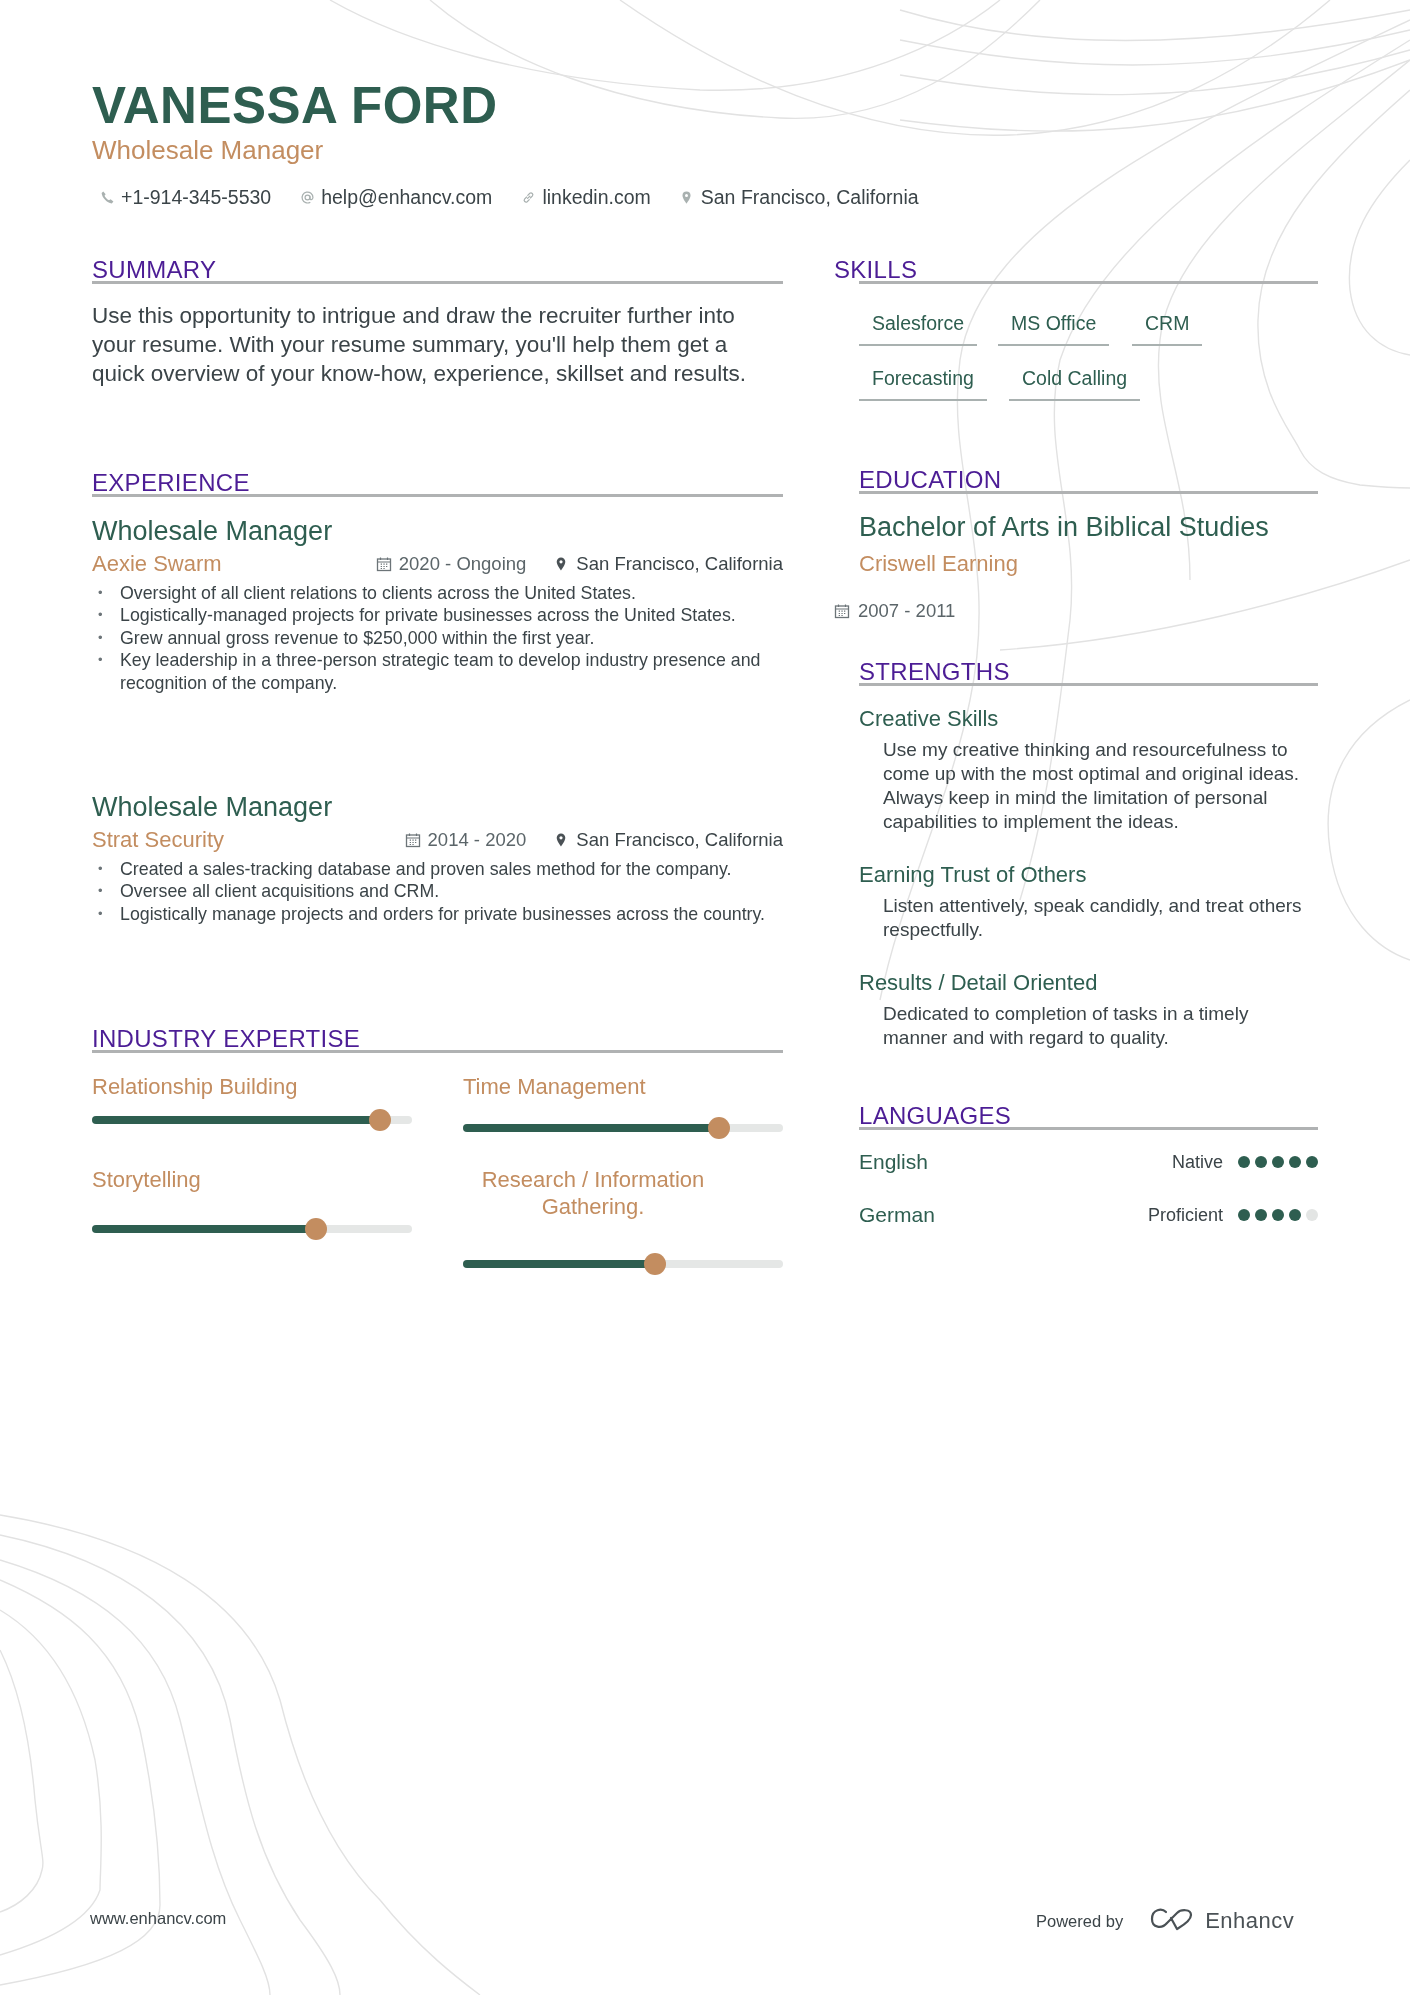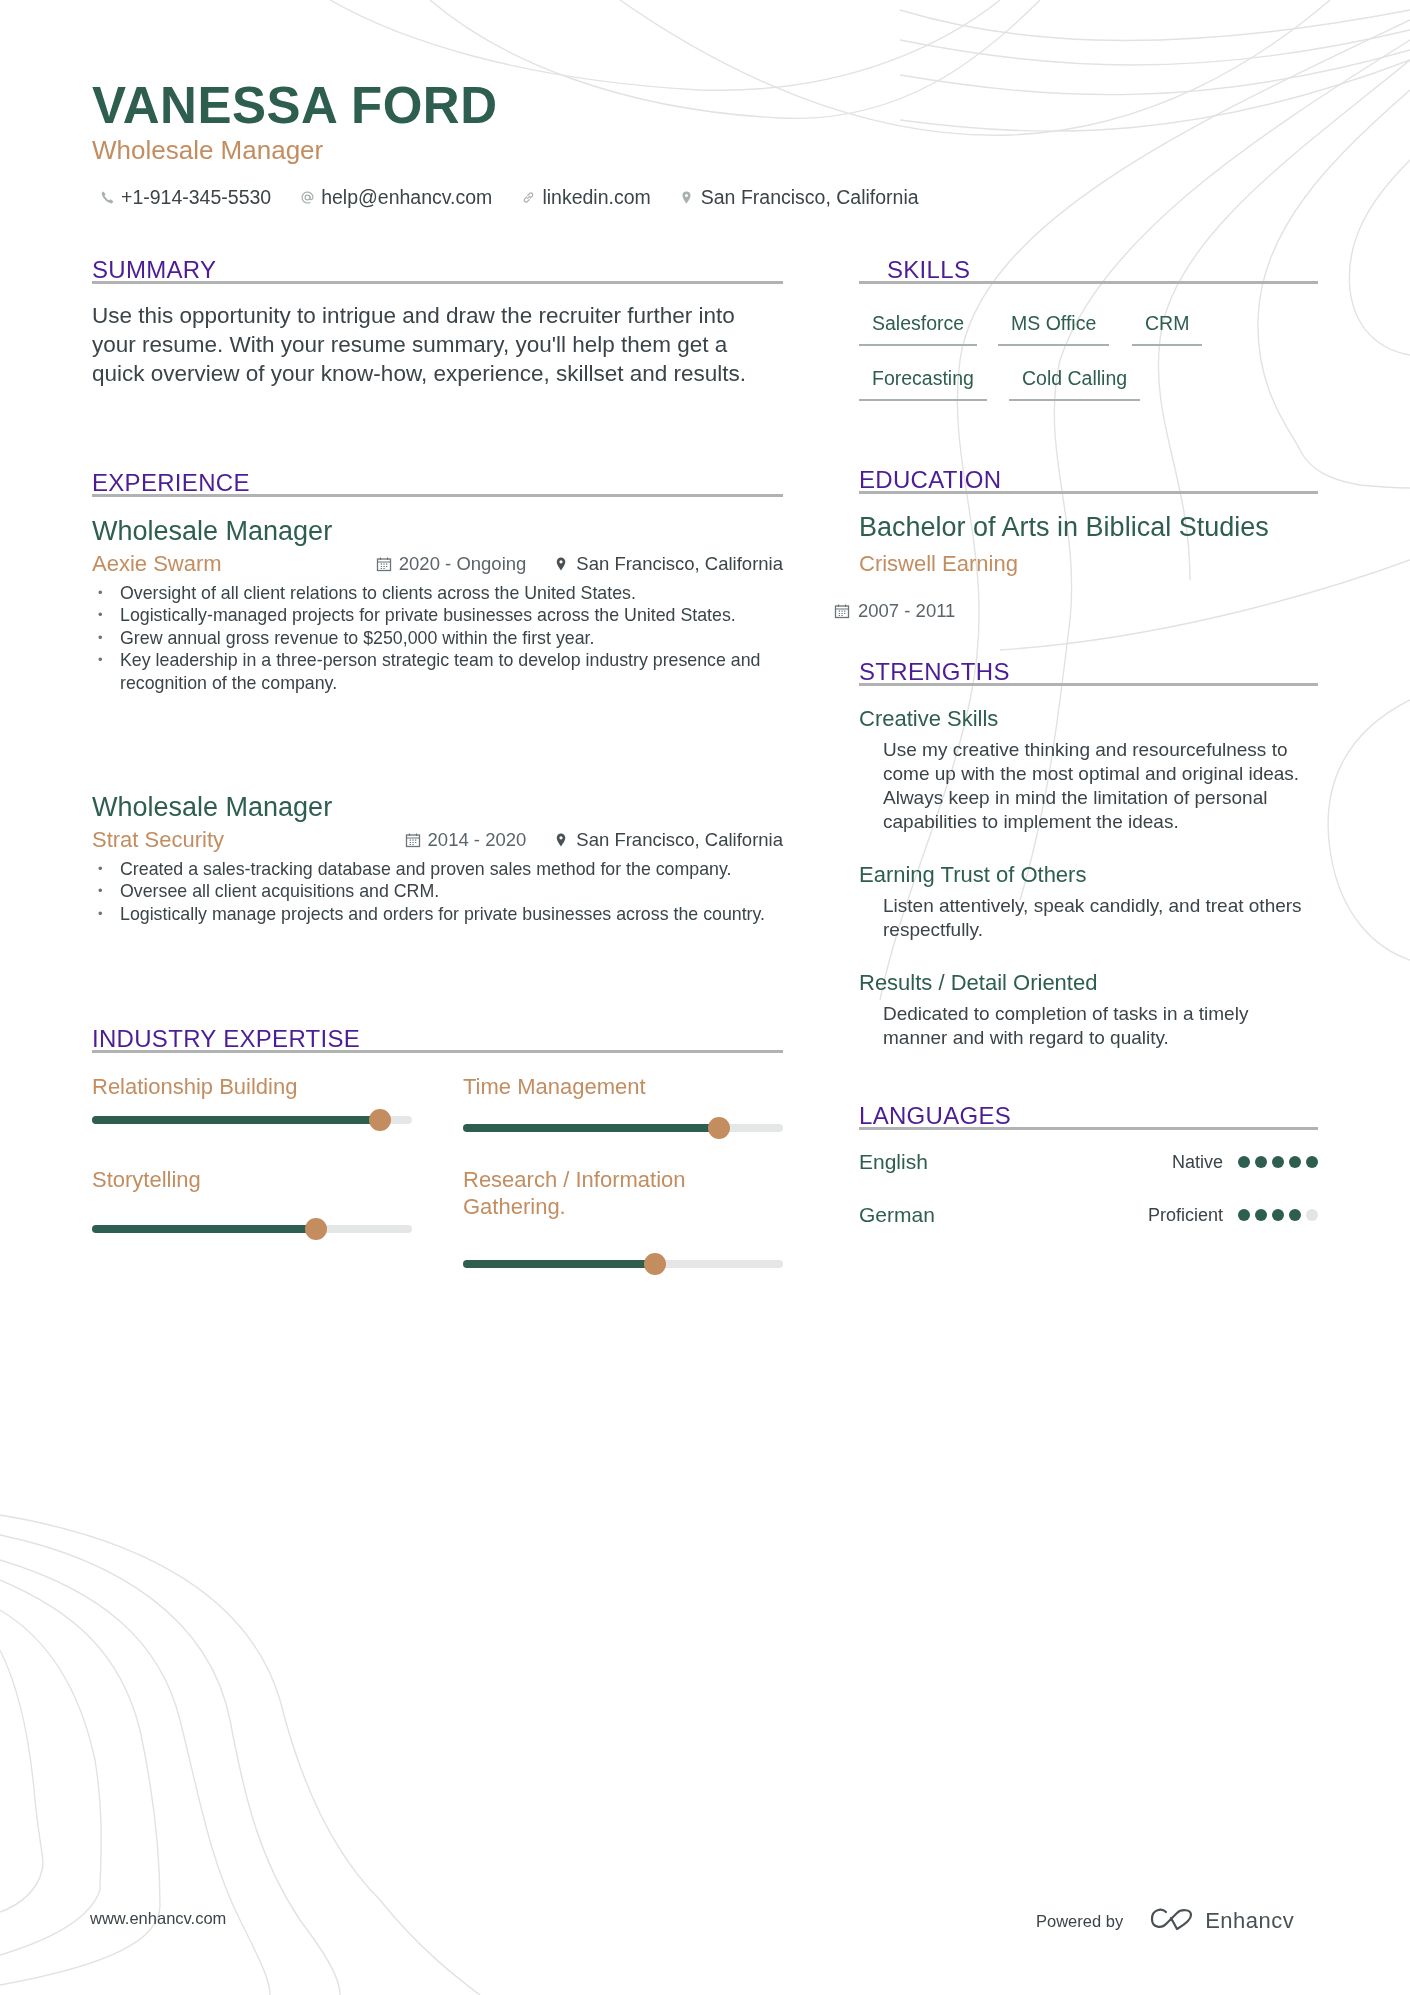--- a/index.html
+++ b/index.html
@@ -215,29 +215,29 @@
 </div>
 
 <div class="abs" style="left:92px; top:1166px; width:320px;">
   <div class="exp-label">Storytelling</div>
 </div>
 <div class="abs slider" style="left:92px; top:1209px;">
   <div class="fill" style="width:70%;"></div>
   <div class="knob" style="left:70%;"></div>
 </div>
 
-<div class="abs" style="left:463px; top:1166px; width:260px;">
+<div class="abs" style="left:463px; top:1166px; width:260px;text-align:center;">
   <div class="exp-label">Research / Information Gathering.</div>
 </div>
 <div class="abs slider" style="left:463px; top:1236px;">
   <div class="fill" style="width:60%;"></div>
   <div class="knob" style="left:60%;"></div>
 </div>
 
-<div class="abs sec-title" style="left:887px; top:256px;">SKILLS</div>
+<div class="abs sec-title" style="left:834px; top:256px;">SKILLS</div>
 <div class="abs rule right" style="top:281px;"></div>
 <div class="abs" style="left:859px; top:300px; width:459px; height:110px;">
   <span class="tag" style="left:0px; top:12px;">Salesforce</span>
   <span class="tag" style="left:139px; top:12px;">MS Office</span>
   <span class="tag" style="left:273px; top:12px;">CRM</span>
   <span class="tag" style="left:0px; top:67px;">Forecasting</span>
   <span class="tag" style="left:150px; top:67px;">Cold Calling</span>
 </div>
 
 <div class="abs sec-title" style="left:859px; top:466px;">EDUCATION</div>

